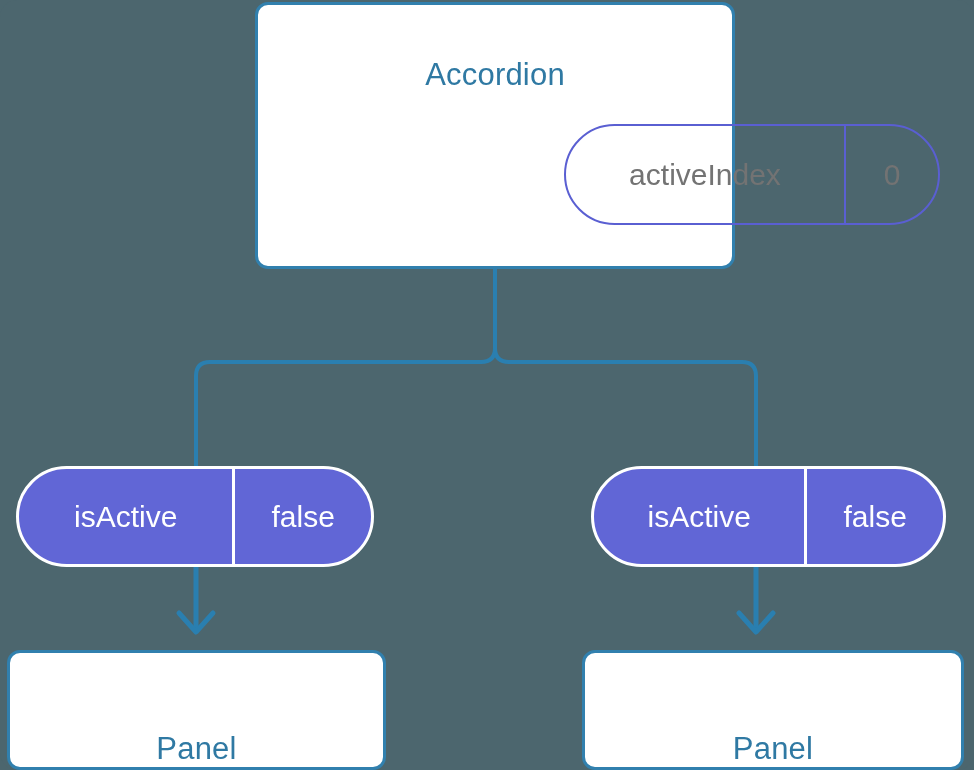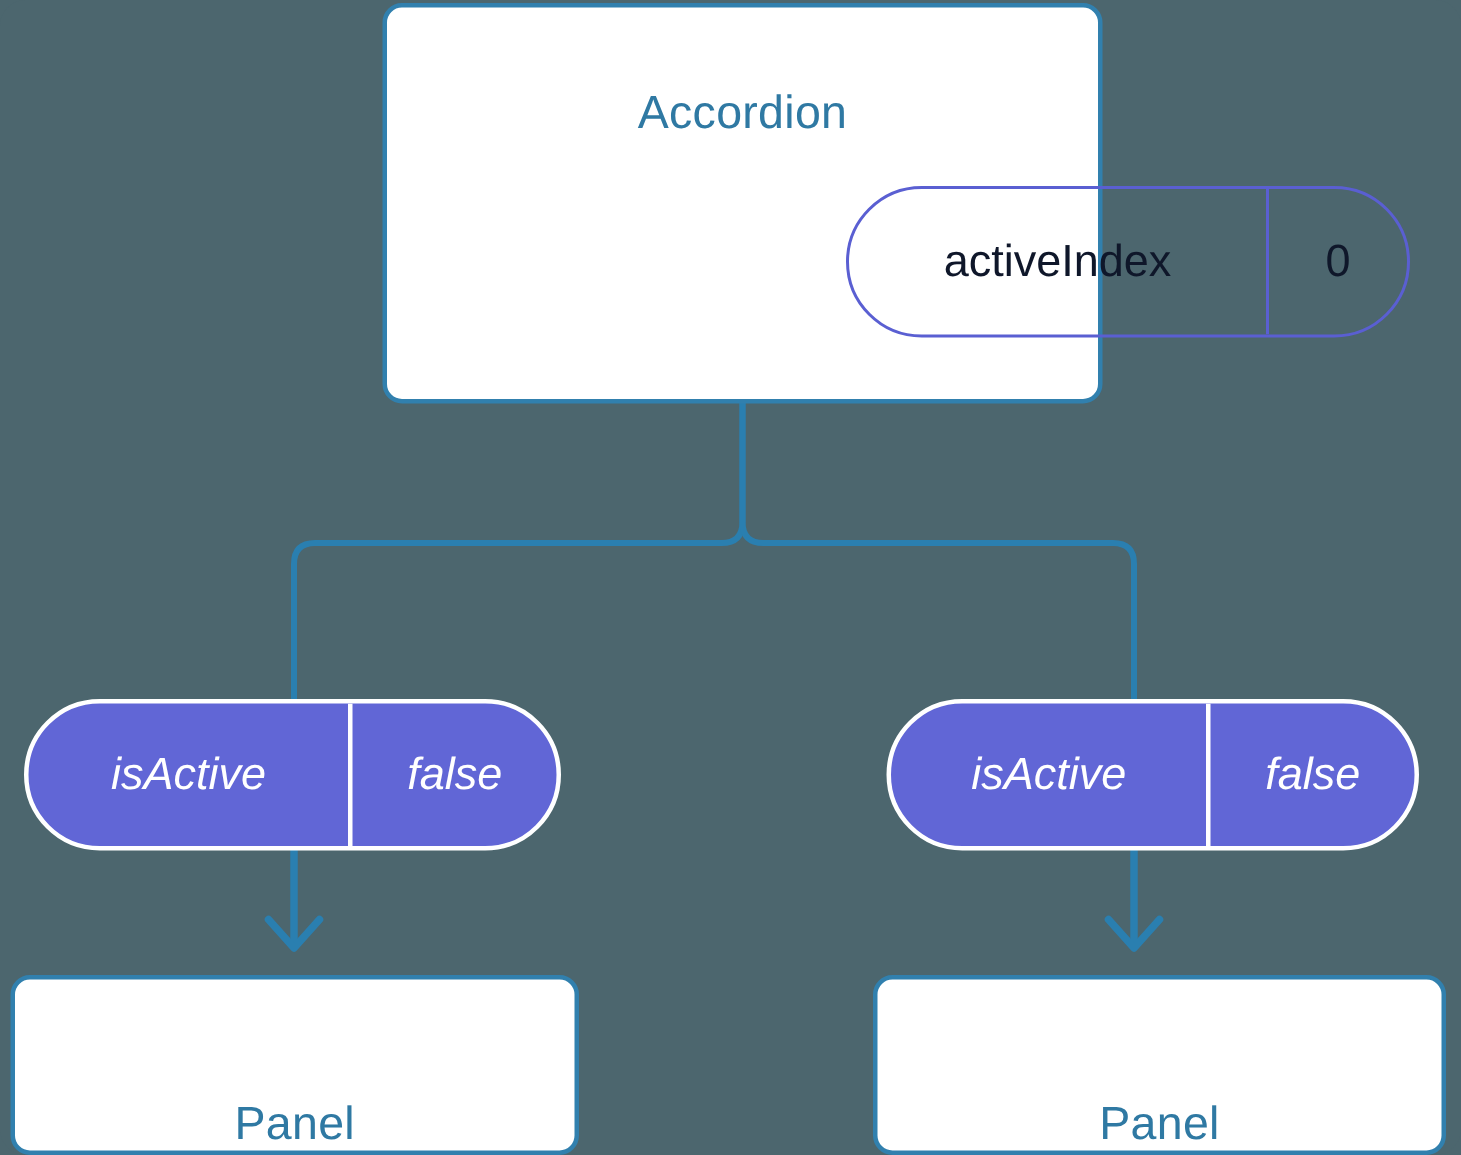--- a/index.html
+++ b/index.html
@@ -102,35 +102,34 @@
     font-weight: 400;
   }
 
   
   .pill-outline {
     border: 2px solid #5a5fd2;
     background: transparent;
   }
   .pill-outline .pill-key,
   .pill-outline .pill-val {
-    color: #0f172a;
+    color: #737373;
   }
   .pill-outline .pill-val {
     border-left: 2px solid #5a5fd2;
   }
 
   
   .pill-filled {
     border: 3px solid #ffffff;
     background: #6166d6;
   }
   .pill-filled .pill-key,
   .pill-filled .pill-val {
     color: #ffffff;
-    font-style: italic;
   }
   .pill-filled .pill-val {
     border-left: 3px solid #ffffff;
   }
 
   #pill-active-index {
     left: 306px;
     top: 119px;
     width: 376px;
     height: 101px;

